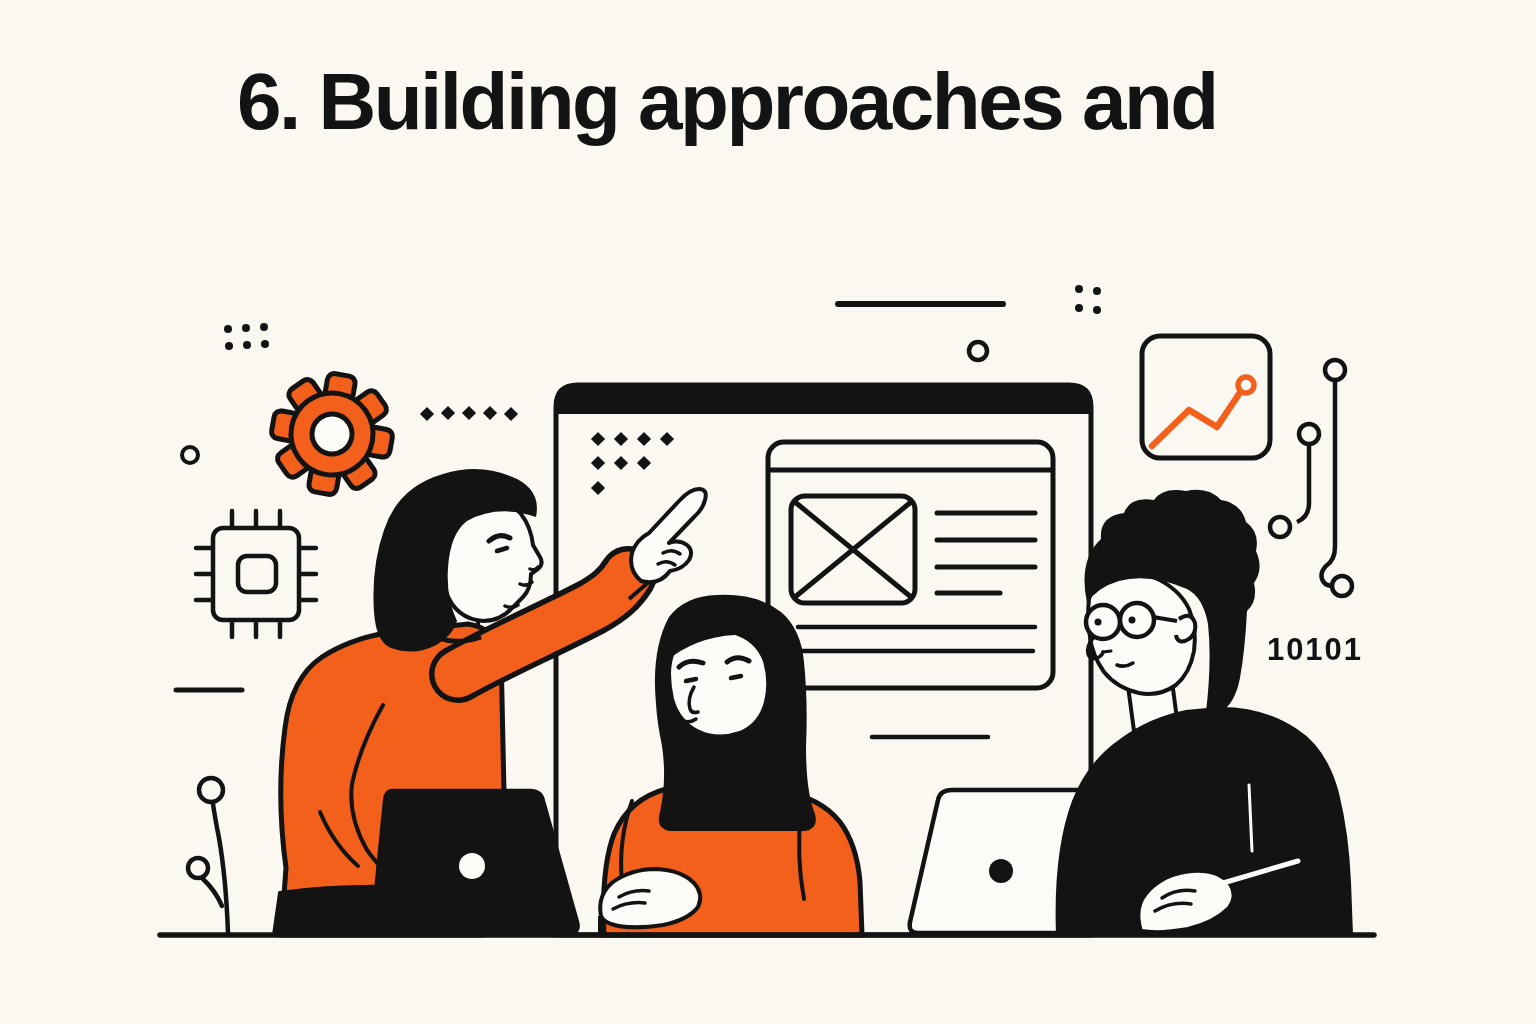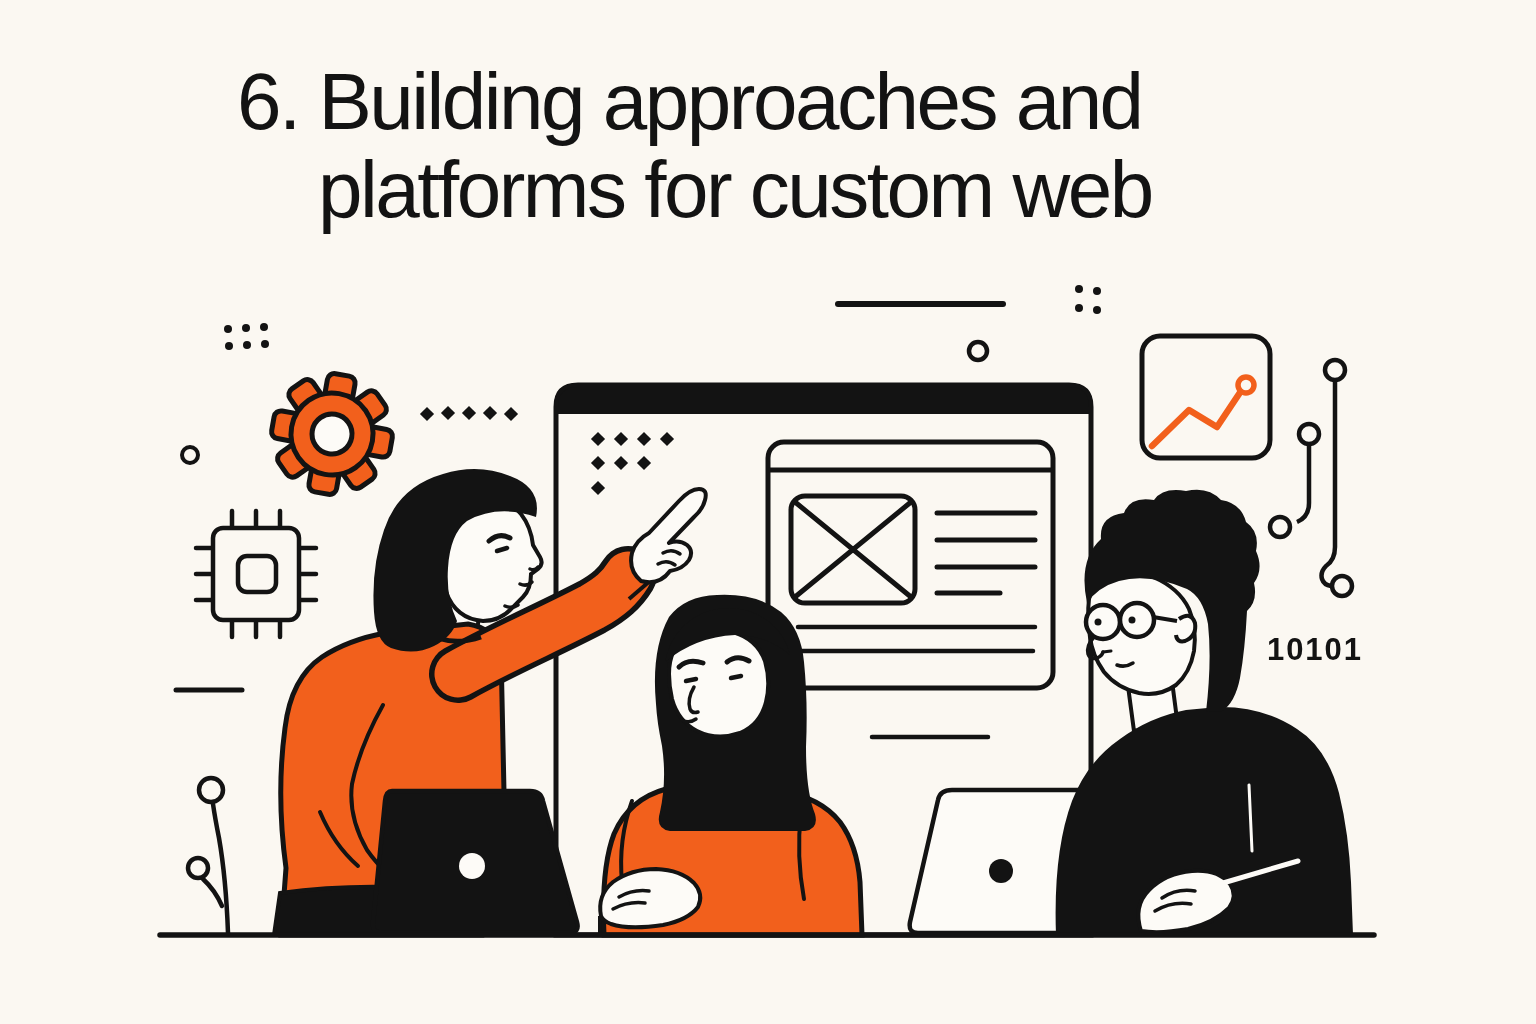--- a/index.html
+++ b/index.html
@@ -5,21 +5,21 @@
   html,body{margin:0;padding:0;}
   body{
     width:1536px;height:1024px;overflow:hidden;position:relative;
     background:var(--bg,#FBF8F2);
     font-family:"Liberation Sans", sans-serif;
   }
   .stage{position:absolute;inset:0;width:1536px;height:1024px;}
   .headline{
     position:absolute;left:318px;top:58px;width:1100px;
     color:var(--ink,#131313);
-    font-weight:normal;font-size:80px;line-height:88px;letter-spacing:-2.5px;
+    font-weight:bold;font-size:80px;line-height:88px;letter-spacing:-2.5px;
   }
   .headline .l1{margin-left:-81px;}
   svg{position:absolute;left:0;top:0;}
   .stroke-ink{stroke:var(--ink,#131313);}
   .fill-ink{fill:var(--ink,#131313);}
   .fill-orange{fill:var(--orange,#F2601C);}
   .stroke-orange{stroke:var(--orange,#F2601C);}
   .fill-paper{fill:var(--paper,#FDFBF7);}
   .fill-bg{fill:var(--bg,#FBF8F2);}
   .none{fill:none;}
@@ -28,21 +28,20 @@
     letter-spacing:2px;fill:var(--ink,#131313);
   }
 </style>
 </head>
 <body>
 
 <div class="stage">
 
   <div class="headline">
     <div class="l1">6. Building approaches and</div>
-    <div class="l2">platforms for custom web</div>
   </div>
 
   <svg width="1536" height="1024" viewBox="0 0 1536 1024">
 
     <g>
       <circle cx="228" cy="329" r="4" class="fill-ink"></circle>
         <circle cx="246" cy="328" r="4" class="fill-ink"></circle>
       <circle cx="264" cy="327" r="4" class="fill-ink"></circle>
         <circle cx="229" cy="346" r="4" class="fill-ink"></circle>
       <circle cx="247" cy="345" r="4" class="fill-ink"></circle>

